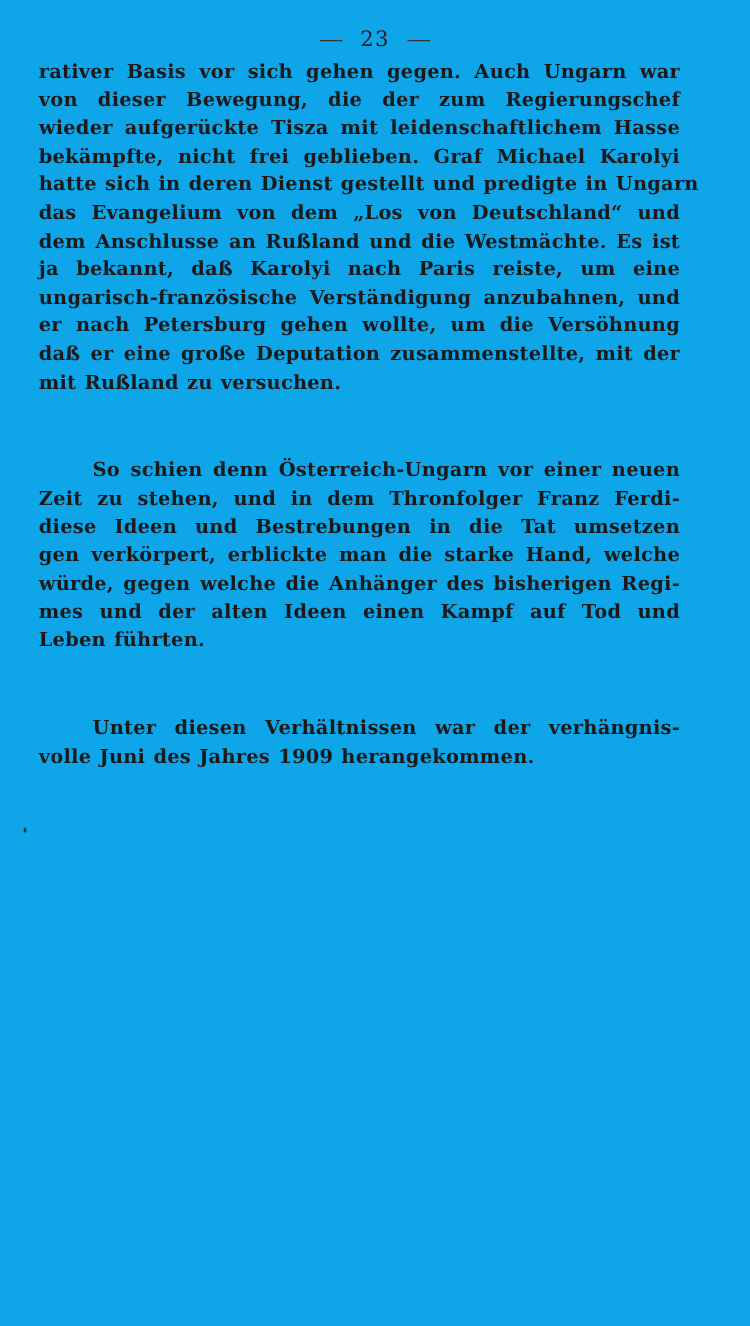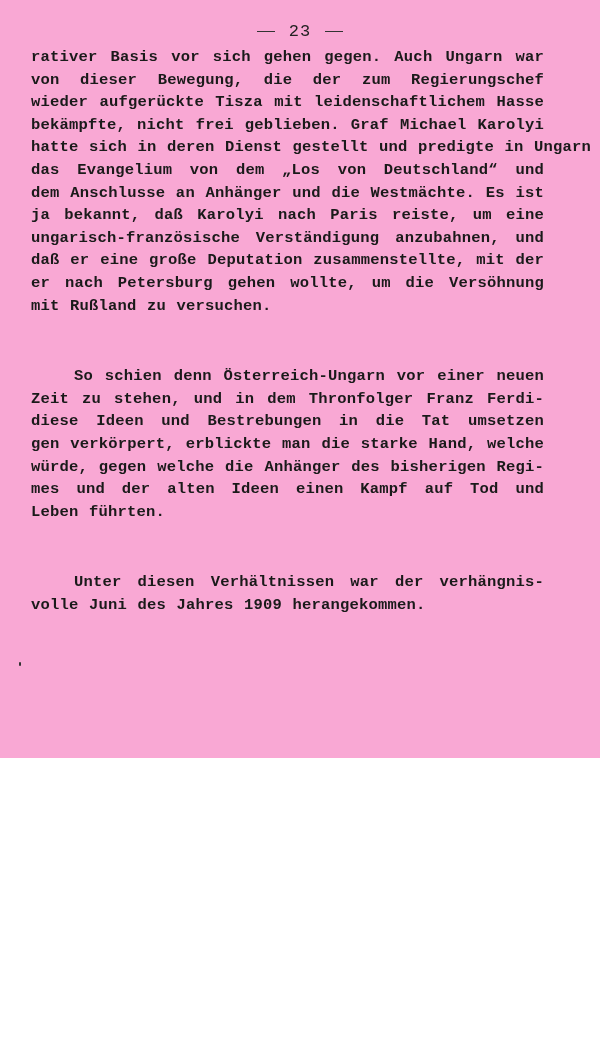--- a/index.html
+++ b/index.html
@@ -12,23 +12,22 @@
     height: 1061px;
     position: relative;
     overflow: hidden;
     font-family: "DejaVu Serif", "Liberation Serif", serif;
     color: #1a1a1a;
   }
   .page {
     position: absolute;
     left: 0; top: 0;
     width: 600px;
-    height: 758px;
-    background: #f9a8d4;
-    font-family: Liberation Mono, monospace;
+    height: 1061px;
+    background: #0ea5e9;
   }
   .page-header {
     position: absolute;
     top: 22px;
     left: 0;
     width: 600px;
     text-align: center;
     font-size: 17px;
     letter-spacing: 1px;
     color: #222;
@@ -85,25 +84,25 @@
 
   <div class="text-block">
 
     <div>
       <span class="line">rativer Basis vor sich gehen gegen. Auch Ungarn war</span>
       <span class="line">von dieser Bewegung, die der zum Regierungschef</span>
       <span class="line">wieder aufgerückte Tisza mit leidenschaftlichem Hasse</span>
       <span class="line">bekämpfte, nicht frei geblieben. Graf Michael Karolyi</span>
       <span class="line">hatte sich in deren Dienst gestellt und predigte in Ungarn</span>
       <span class="line">das Evangelium von dem „Los von Deutschland“ und</span>
-      <span class="line">dem Anschlusse an Anhänger und die Westmächte. Es ist</span>
+      <span class="line">dem Anschlusse an Rußland und die Westmächte. Es ist</span>
       <span class="line">ja bekannt, daß Karolyi nach Paris reiste, um eine</span>
       <span class="line">ungarisch-französische Verständigung anzubahnen, und</span>
+      <span class="line">er nach Petersburg gehen wollte, um die Versöhnung</span>
       <span class="line">daß er eine große Deputation zusammenstellte, mit der</span>
-      <span class="line">er nach Petersburg gehen wollte, um die Versöhnung</span>
       <span class="line last">mit Rußland zu versuchen.</span>
     </div>
 
     <div>
       <span class="line indent">So schien denn Österreich-Ungarn vor einer neuen</span>
       <span class="line">Zeit zu stehen, und in dem Thronfolger Franz Ferdi-</span>
       <span class="line">diese Ideen und Bestrebungen in die Tat umsetzen</span>
       <span class="line">gen verkörpert, erblickte man die starke Hand, welche</span>
       <span class="line">würde, gegen welche die Anhänger des bisherigen Regi-</span>
       <span class="line">mes und der alten Ideen einen Kampf auf Tod und</span>

